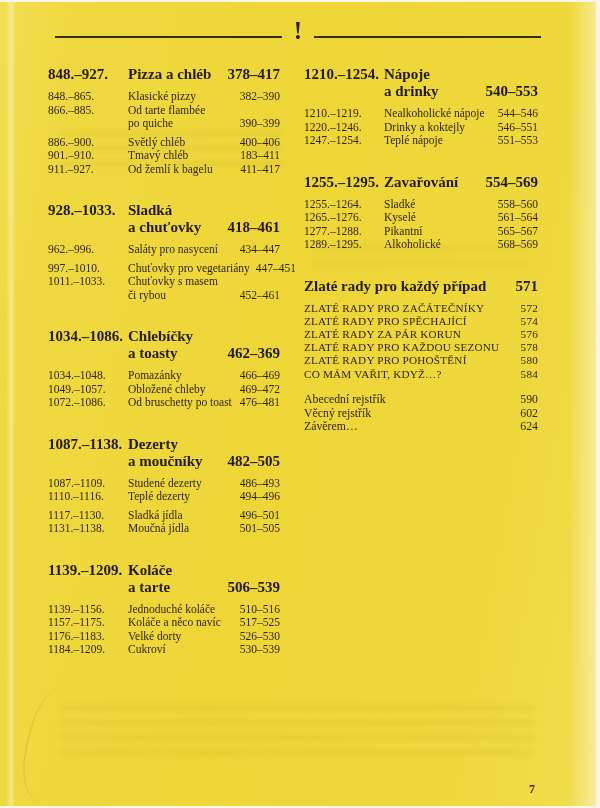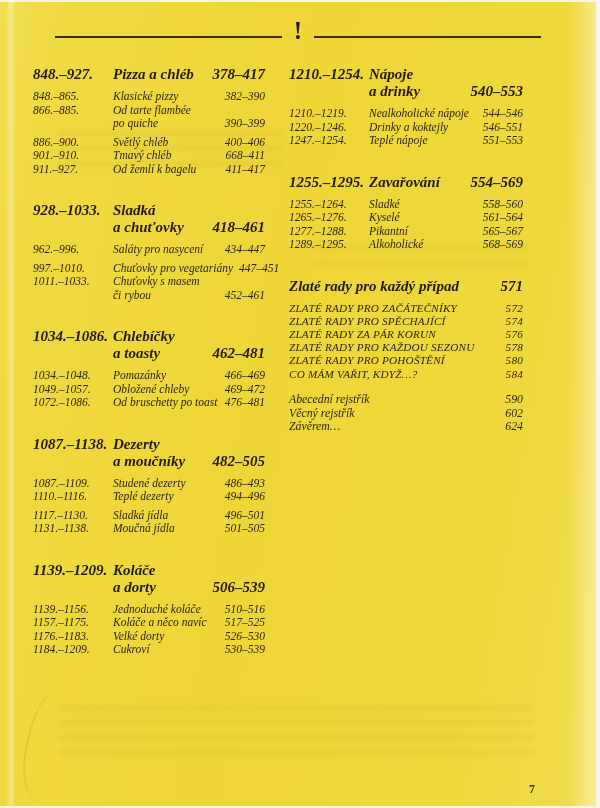--- a/index.html
+++ b/index.html
@@ -23,21 +23,21 @@
     background:linear-gradient(90deg,rgba(255,252,235,0) 0%,rgba(255,252,238,.30) 65%,rgba(255,250,232,.5) 100%);
   }
   .divider{
     display:flex;align-items:flex-end;margin:11px 55px 0 55px;height:27px;
   }
   .divider .rule{flex:1;border-bottom:2px solid #372d1d;margin-bottom:2px;}
   .divider .bang{
     font-weight:700;font-size:25px;line-height:24px;padding:0 12px;color:#241c0e;
     transform:translateY(3px);
   }
-  .cols{display:flex;margin:26px 0 0 33px;font-style:italic;}
+  .cols{display:flex;margin:26px 0 0 48px;}
   .col-left{width:232px;margin-right:24px;flex-shrink:0;}
   .col-right{width:234px;flex-shrink:0;}
   .block{margin-bottom:26px;}
   .block.tips{margin-bottom:12px;}
   .block:last-child{margin-bottom:0;}
   .row{
     display:flex;align-items:flex-end;
     font-size:11.5px;line-height:13.5px;color:#2e2517;
   }
   .rng{width:80px;flex-shrink:0;align-self:flex-start;}
@@ -100,21 +100,21 @@
             <span class="pgs">390–399</span>
           </div>
           <div class="row gap">
             <span class="rng">886.–900.</span>
             <span class="ttl">Světlý chléb</span>
             <span class="pgs">400–406</span>
           </div>
           <div class="row">
             <span class="rng">901.–910.</span>
             <span class="ttl">Tmavý chléb</span>
-            <span class="pgs">668–411</span>
+            <span class="pgs">183–411</span>
           </div>
           <div class="row">
             <span class="rng">911.–927.</span>
             <span class="ttl">Od žemlí k bagelu</span>
             <span class="pgs">411–417</span>
           </div>
         </div>
         <div class="block section">
           <div class="row head">
             <span class="rng">928.–1033.</span>
@@ -137,21 +137,21 @@
             <span class="ttl">Chuťovky s masem
 či rybou</span>
             <span class="pgs">452–461</span>
           </div>
         </div>
         <div class="block section">
           <div class="row head">
             <span class="rng">1034.–1086.</span>
             <span class="ttl">Chlebíčky
 a toasty</span>
-            <span class="pgs">462–481</span>
+            <span class="pgs">462–369</span>
           </div>
           <div class="row">
             <span class="rng">1034.–1048.</span>
             <span class="ttl">Pomazánky</span>
             <span class="pgs">466–469</span>
           </div>
           <div class="row">
             <span class="rng">1049.–1057.</span>
             <span class="ttl">Obložené chleby</span>
             <span class="pgs">469–472</span>
@@ -187,21 +187,21 @@
           <div class="row">
             <span class="rng">1131.–1138.</span>
             <span class="ttl">Moučná jídla</span>
             <span class="pgs">501–505</span>
           </div>
         </div>
         <div class="block section">
           <div class="row head">
             <span class="rng">1139.–1209.</span>
             <span class="ttl">Koláče
-a dorty</span>
+a tarte</span>
             <span class="pgs">506–539</span>
           </div>
           <div class="row">
             <span class="rng">1139.–1156.</span>
             <span class="ttl">Jednoduché koláče</span>
             <span class="pgs">510–516</span>
           </div>
           <div class="row">
             <span class="rng">1157.–1175.</span>
             <span class="ttl">Koláče a něco navíc</span>

